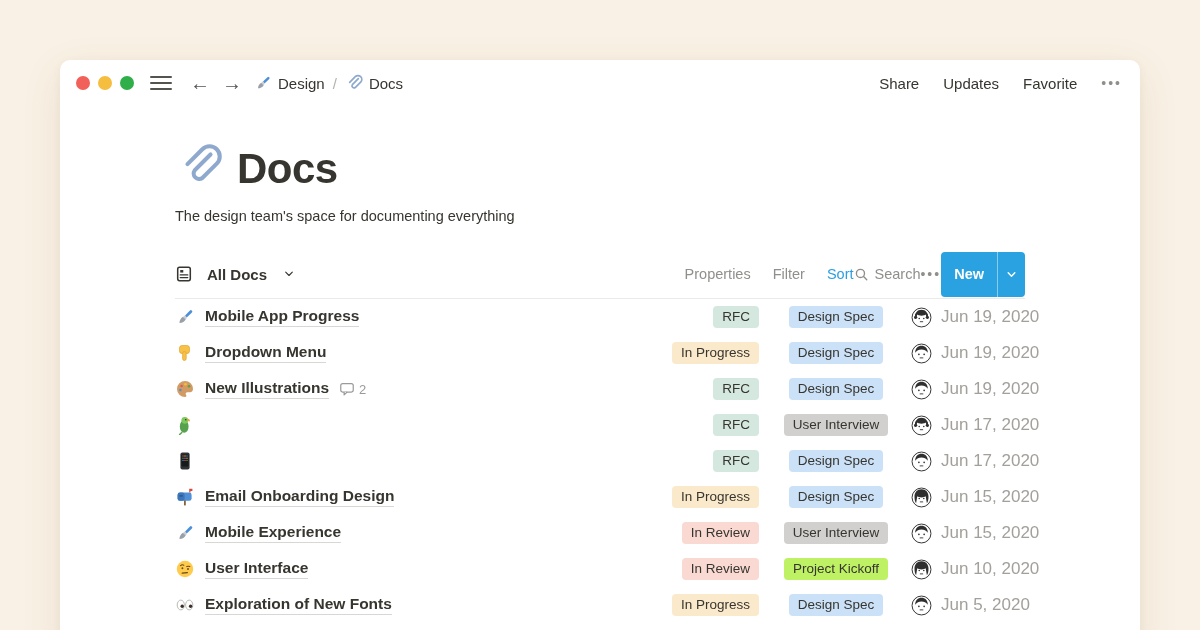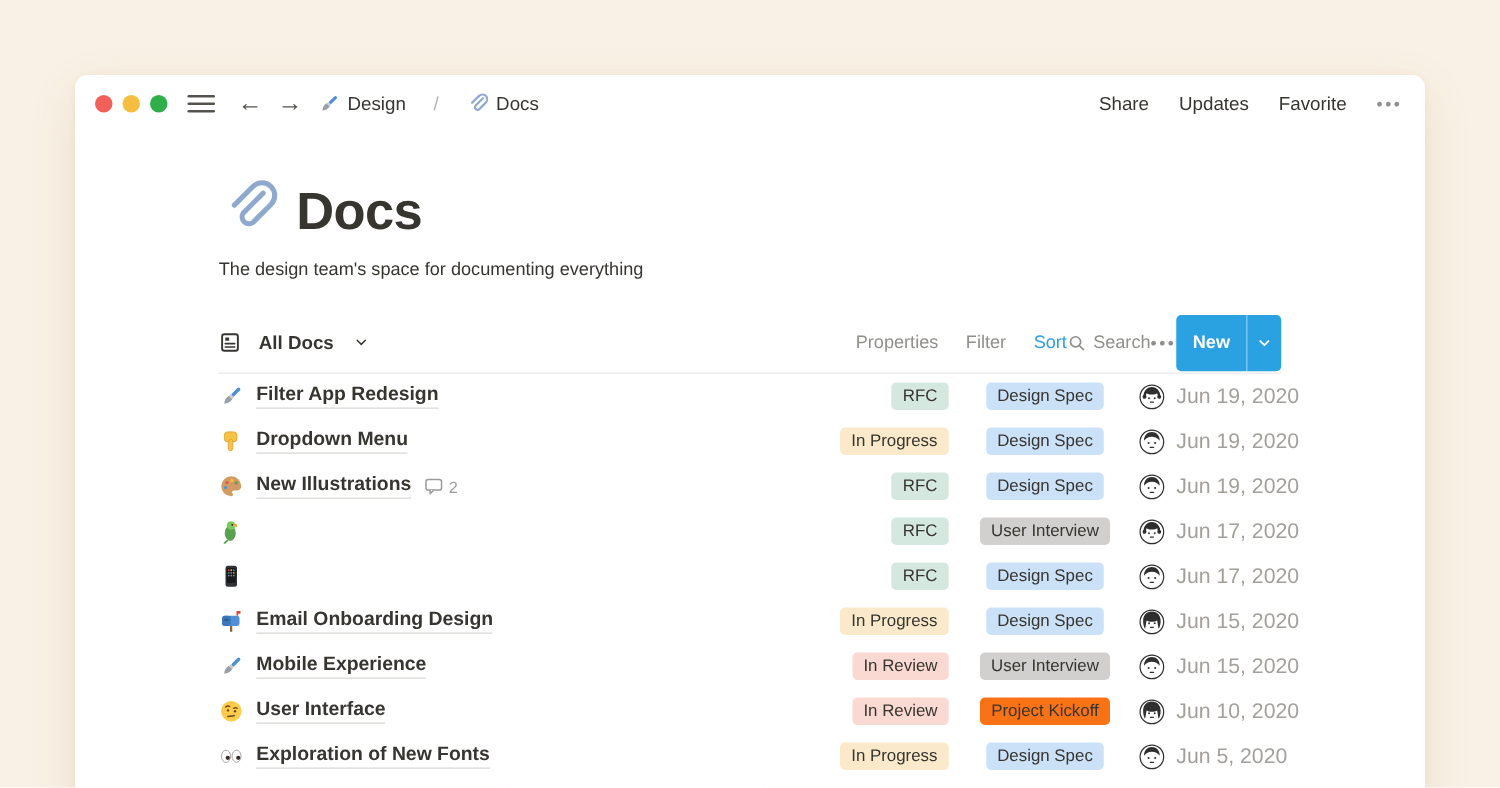--- a/index.html
+++ b/index.html
@@ -12,21 +12,21 @@
     box-shadow:0 12px 40px rgba(120,90,40,0.10), 0 2px 8px rgba(120,90,40,0.06);
   }
 
   
   .win-header { height:46px; display:flex; align-items:center; padding:0 18px 0 16px; }
   .traffic { display:flex; gap:8px; margin-right:16px; }
   .traffic .dot { width:14px; height:14px; border-radius:50%; display:inline-block; cursor:pointer; }
   .hamburger { width:22px; display:flex; flex-direction:column; gap:4px; margin-right:18px; cursor:pointer; }
   .hamburger i { display:block; height:2px; background:#55534e; border-radius:1px; }
   .nav-arrow { font-size:20px; color:#55534e; margin-right:12px; cursor:pointer; line-height:1; }
-  .breadcrumb { display:flex; align-items:center; gap:20px; font-size:15px; color:#37352f; }
+  .breadcrumb { display:flex; align-items:center; gap:6px; font-size:15px; color:#37352f; }
   .crumb { display:flex; align-items:center; gap:6px; cursor:pointer; }
   .crumb-sep { color:#b4b2ad; margin:0 2px; }
   .crumb .ic { width:18px; height:18px; display:inline-flex; }
   .header-actions { margin-left:auto; display:flex; align-items:center; gap:24px; font-size:15px; color:#37352f; }
   .header-actions .act { cursor:pointer; }
   .more-dots { color:#908f8b; letter-spacing:2px; font-size:14px; cursor:pointer; }
 
   
   .content { padding:0 115px; }
   .page-title { display:flex; align-items:flex-end; gap:14px; margin-top:34px; }
@@ -177,21 +177,21 @@
   <div class="row">
     <span class="row-icon">
             <svg viewBox="0 0 20 20">
               <g transform="rotate(45 10 10)">
                 <rect x="8.9" y="0.6" width="2.8" height="8.8" rx="1.3" fill="#4d90d9"></rect>
                 <rect x="8.5" y="9" width="3.6" height="2.2" rx="0.6" fill="#c9ced6"></rect>
                 <path d="M8.3 11.2h4c.7 2.8-.4 5.4-2 6.9-1.6-1.5-2.7-4.1-2-6.9z" fill="#9aa0a8"></path>
               </g>
             </svg>
           </span>
-    <span class="row-title">Filter App Redesign</span>
+    <span class="row-title">Mobile App Progress</span>
     <span class="row-comments" hidden="">
       <span class="ic"></span>
       <span class="count"></span>
     </span>
     <span class="spacer"></span>
     <span class="col-tag1">
             <span class="tag" style="background: rgb(212, 232, 223);">RFC</span>
           </span>
     <span class="col-tag2">
             <span class="tag" style="background: rgb(203, 225, 248);">Design Spec</span>
@@ -452,21 +452,21 @@
     <span class="row-title">User Interface</span>
     <span class="row-comments" hidden="">
       <span class="ic"></span>
       <span class="count"></span>
     </span>
     <span class="spacer"></span>
     <span class="col-tag1">
             <span class="tag" style="background: rgb(250, 217, 210);">In Review</span>
           </span>
     <span class="col-tag2">
-            <span class="tag" style="background: #f97316;">Project Kickoff</span>
+            <span class="tag" style="background: #bef264;">Project Kickoff</span>
           </span>
     <span class="col-avatar">
             <span class="av">
               <svg viewBox="0 0 24 24">
                 <circle cx="12" cy="12" r="10.8" fill="#fff" stroke="#2f2f2f" stroke-width="1.1"></circle>
                 <path d="M12 2.6c5 0 8 3.5 8 8.4 0 3-.6 5.6-1.8 7.6-.8-3.8-.9-5.8-1.4-7.9-1.9 1.6-7.7 1.6-9.6 0-.5 2.1-.6 4.1-1.4 7.9C4.6 16.6 4 14 4 11c0-4.9 3-8.4 8-8.4z" fill="#2f2f2f"></path>
                 <circle cx="9.4" cy="13.2" r="0.9" fill="#2f2f2f"></circle>
                 <circle cx="14.6" cy="13.2" r="0.9" fill="#2f2f2f"></circle>
                 <path d="M10.6 17h2.8" stroke="#2f2f2f" stroke-width="1" stroke-linecap="round"></path>
               </svg>

